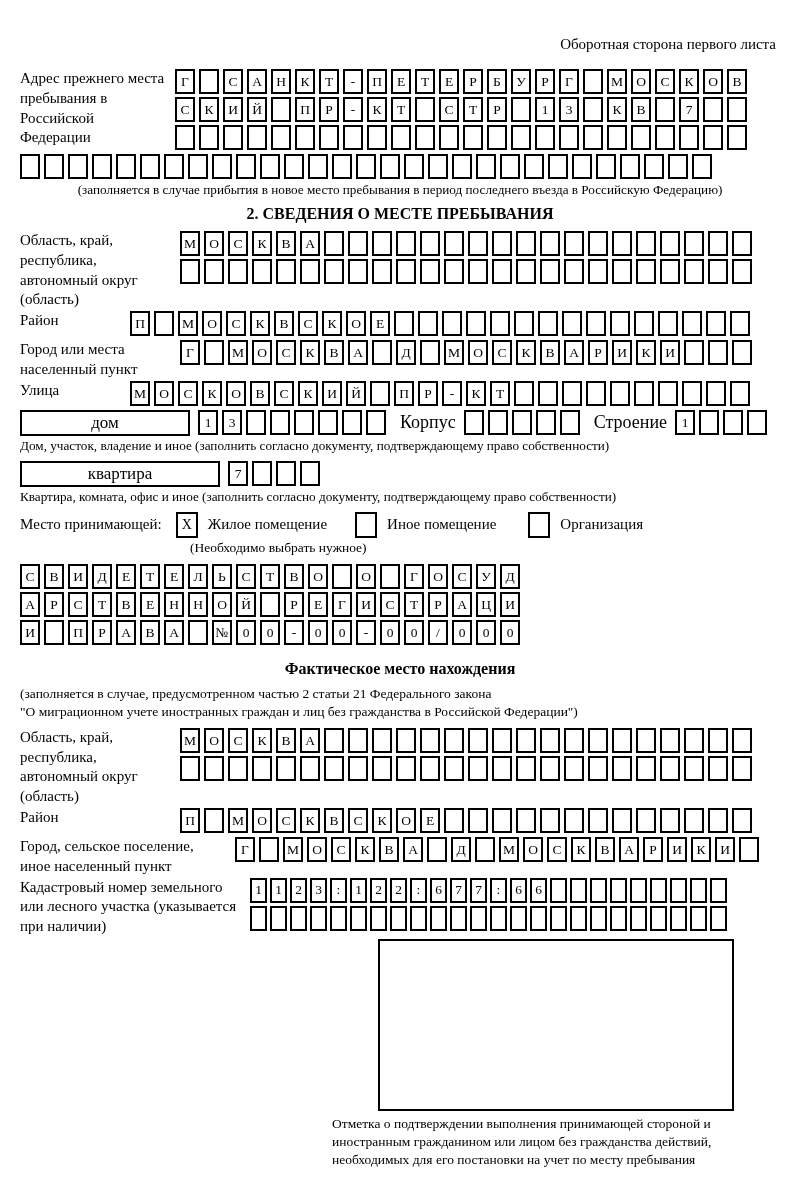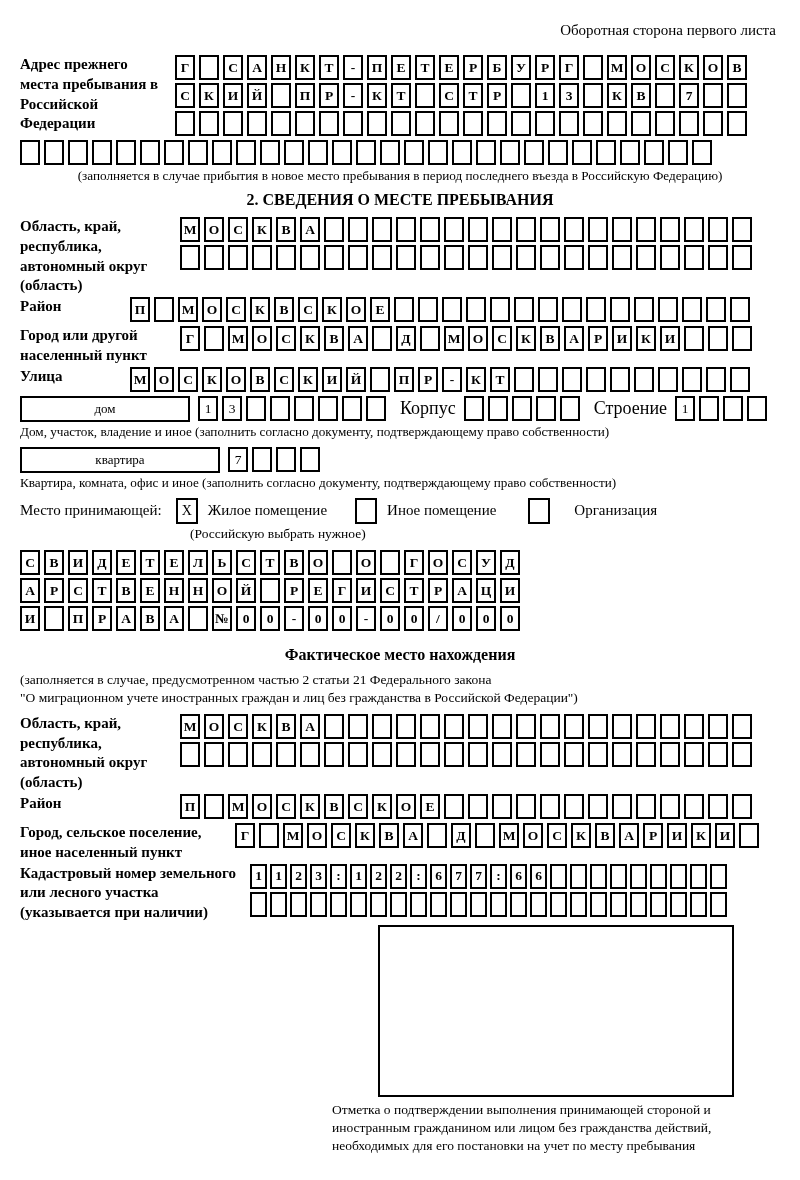--- a/index.html
+++ b/index.html
@@ -1,38 +1,38 @@
 <!DOCTYPE html>
 <html><head>
 <meta charset="utf-8">
 <style>
   html,body { margin:0; padding:0; background:#fff; color:#000; }
   body { width:800px; height:1180px; font-family:"Liberation Serif","DejaVu Serif",serif; }
   .page { padding:10px 20px 0 20px; box-sizing:border-box; }
 
-  .header-note { text-align:right; font-size:15px; margin:12px 4px 16px 0; }
-
-  .field { display:flex; align-items:flex-start; margin-bottom:1px;font-weight:bold; }
+  .header-note { text-align:right; font-size:15px; margin:26px 4px 16px 0; }
+
+  .field { display:flex; align-items:flex-start; margin-bottom:1px; }
   .label { font-size:15px; line-height:1.32; box-sizing:border-box; padding-right:8px; flex:none; }
   .rows { flex:1; }
 
   .cellrow { display:flex; flex-wrap:nowrap; margin-bottom:3px; }
   .cell { flex:none; width:16px; height:21px; border:2px solid #000; margin-right:4px;
           display:flex; align-items:center; justify-content:center;
           font-size:13.5px; line-height:1; }
   .compact .cell { width:13px; margin-right:3px; }
 
   .caption { font-size:13.2px; margin:1px 0 7px 0; }
   .caption.center { text-align:center; }
 
   .section-title { text-align:center; font-weight:bold; font-size:16px; margin:6px 0 8px 0; }
 
   .inline-row { display:flex; align-items:center; margin-bottom:2px; }
   .wide-box { border:2px solid #000; height:22px; display:flex; align-items:center;
-              justify-content:center; font-size:13px; box-sizing:content-box; flex:none; }
+              justify-content:center; font-size:17px; box-sizing:content-box; flex:none; }
   .gap8 { width:8px; flex:none; }
   .inline-label { font-size:18px; flex:none; padding:0 8px 0 10px; }
 
   .stay-row { display:flex; align-items:center; font-size:15px; margin:4px 0 2px 0; }
   .checkbox { width:18px; height:22px; border:2px solid #000; display:flex; align-items:center;
               justify-content:center; font-size:14px; flex:none; margin:0 10px 0 14px; }
 
   .subnote { text-align:left; font-size:13.5px; margin:2px 0 8px 0; }
 
   .mark-wrap { width:448px; margin-left:auto; margin-right:0; }
@@ -250,21 +250,21 @@
           <span class="cell"></span>
           <span class="cell"></span>
           <span class="cell"></span>
           <span class="cell"></span>
           <span class="cell"></span>
         </div>
     </div>
   </div>
 
   <div class="field">
-    <div class="label" style="width:160px">Город или другой населенный пункт</div>
+    <div class="label" style="width:160px">Город или места населенный пункт</div>
     <div class="rows">
       <div class="cellrow">
           <span class="cell">Г</span>
           <span class="cell"></span>
           <span class="cell">М</span>
           <span class="cell">О</span>
           <span class="cell">С</span>
           <span class="cell">К</span>
           <span class="cell">В</span>
           <span class="cell">А</span>
@@ -365,23 +365,23 @@
   </div>
   <div class="caption">Квартира, комната, офис и иное (заполнить согласно документу, подтверждающему право собственности)</div>
 
   <div class="stay-row">
     <span>Место принимающей:</span>
     <span class="checkbox">X</span>
     <span>Жилое помещение</span>
     <span class="checkbox" style="margin-left:28px"></span>
     <span>Иное помещение</span>
     <span class="checkbox" style="margin-left:32px"></span>
-    <span style="margin-left:14px">Организация</span>
-  </div>
-  <div class="subnote" style="text-align:left; padding-left:170px;">(Российскую выбрать нужное)</div>
+    <span style="">Организация</span>
+  </div>
+  <div class="subnote" style="text-align:left; padding-left:170px;">(Необходимо выбрать нужное)</div>
 
   <div class="field">
     <div class="rows">
       <div class="cellrow">
           <span class="cell">С</span>
           <span class="cell">В</span>
           <span class="cell">И</span>
           <span class="cell">Д</span>
           <span class="cell">Е</span>
           <span class="cell">Т</span>

